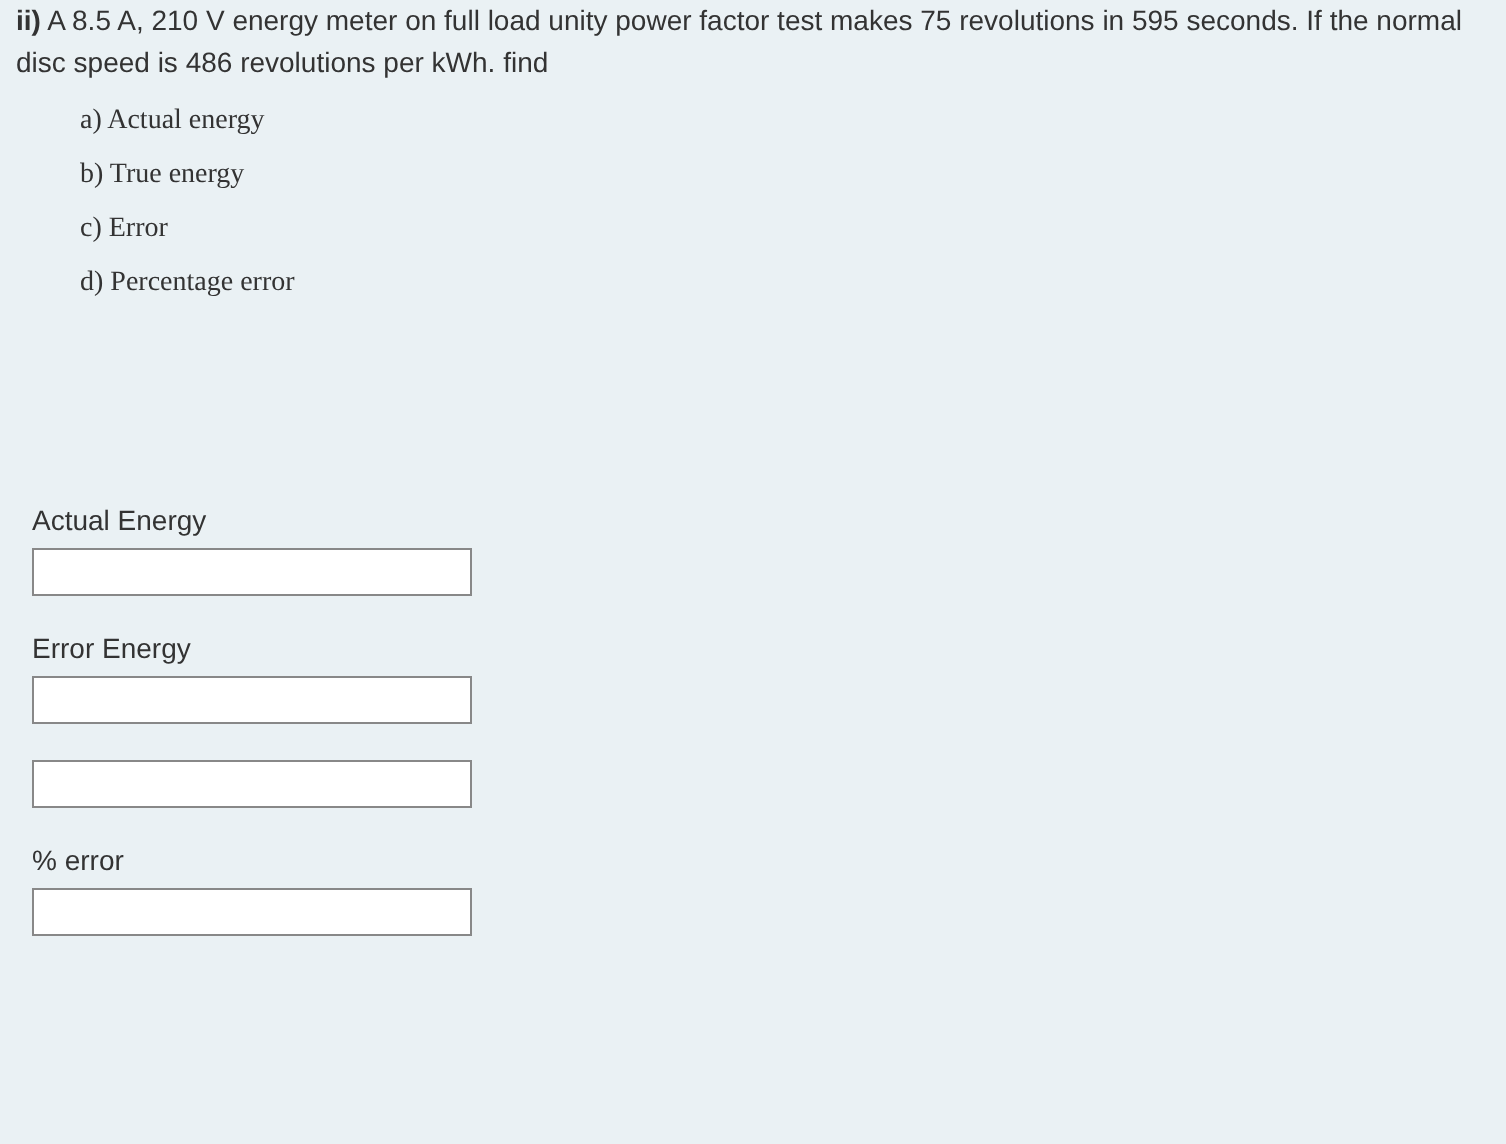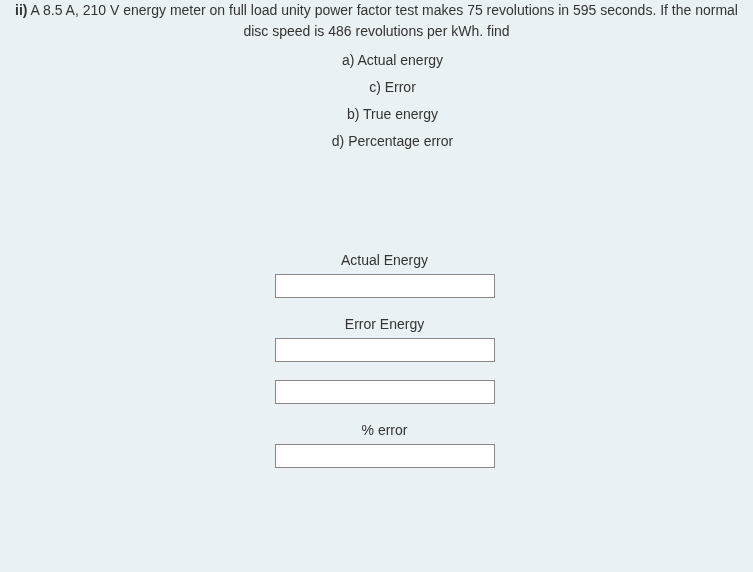--- a/index.html
+++ b/index.html
@@ -1,19 +1,18 @@
 <!DOCTYPE html>
 <html><head>
   <meta charset="utf-8">
   <style>
     * {
       margin: 0;
       padding: 0;
       box-sizing: border-box;
-      text-align: center;
     }
     body {
       font-family: 'Segoe UI', Tahoma, Geneva, Verdana, sans-serif;
       background-color: #eaf1f4;
       width: 753px;
       height: 572px;
       padding: 0;
       font-size: 14px;
       color: #333;
     }
@@ -22,20 +21,21 @@
       line-height: 1.5;
     }
     .question-text .bold-start {
       font-weight: 600;
     }
     .sub-items {
       padding: 8px 0 0 32px;
     }
     .sub-items div {
       margin-bottom: 6px;
+      font-family: Liberation Serif, serif;
     }
     .answer-section {
       padding-left: 16px;
       margin-top: 100px;
     }
     .answer-group {
       margin-bottom: 18px;
     }
     .answer-label {
       display: block;
@@ -51,22 +51,22 @@
       font-size: 13px;
     }
   </style>
 </head>
 <body>
 
 <div class="question-text">
   <span class="bold-start">ii)</span><span> A 8.5 A, 210 V  energy meter on full load unity power factor test makes 75 revolutions in 595 seconds. If the normal disc speed is 486 revolutions per kWh. find</span>
   <div class="sub-items">
     <div>a) Actual energy</div>
+    <div> b) True energy</div>
     <div>c)  Error</div>
-    <div> b) True energy</div>
     <div>d) Percentage error</div>
   </div>
 </div>
 
 <div class="answer-section">
   <div class="answer-group">
     <span class="answer-label">Actual Energy</span>
     <input type="text" class="answer-input" value="" style="">
   </div>
   <div class="answer-group">

